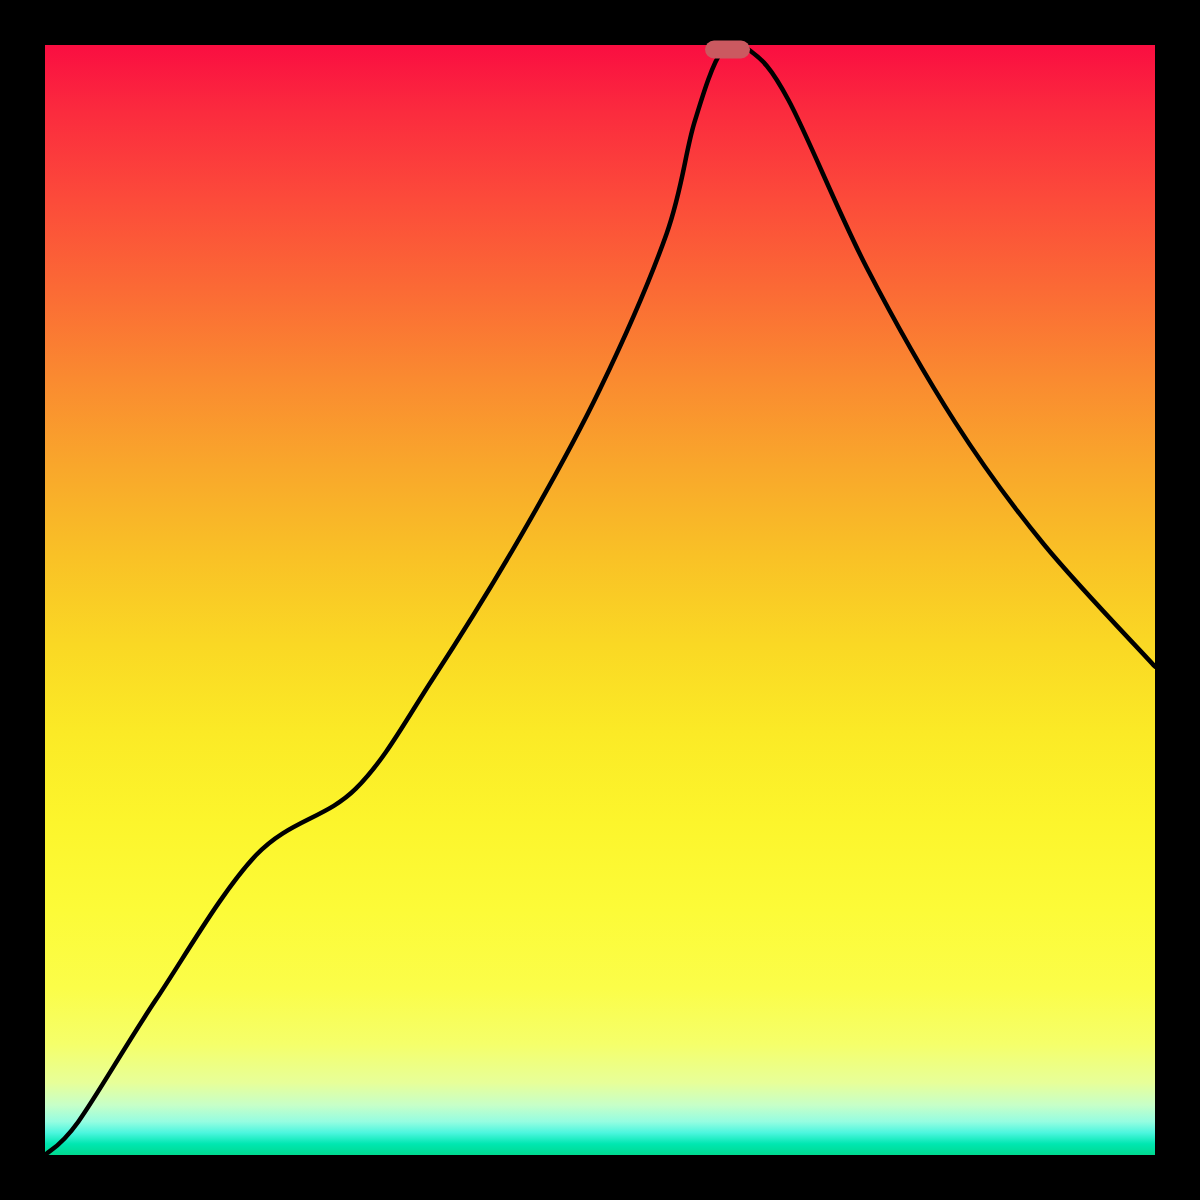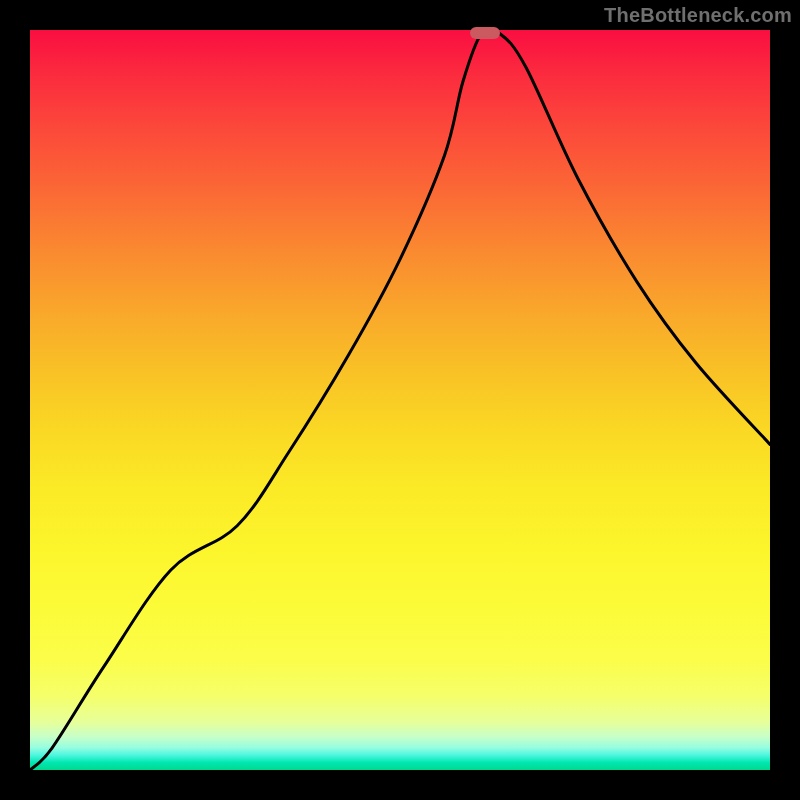--- a/index.html
+++ b/index.html
@@ -75,21 +75,20 @@
     border-radius: 6px;
     background: #cb5960;
     transform: translate(-50%, -50%);
   }
 </style>
 </head>
 <body>
 
 <div class="stage">
 
-  <div class="watermark">TheBottleneck.com</div>
 
   <div class="plot">
     <div class="gradient-fill"></div>
 
     <svg class="curve" viewBox="0 0 740 740" preserveAspectRatio="none">
       <path d="M 0 740 C 3.6999999999999997 736.3, 9.866666666666665 735.0666666666666, 22.2 717.8 C 34.53333333333333 700.5333333333333, 54.266666666666666 666, 74 636.4 C 93.73333333333333 606.8, 118.39999999999999 563.6333333333334, 140.6 540.2 C 162.8 516.7666666666667, 187.4666666666667 515.5333333333333, 207.20000000000002 495.79999999999995 C 226.93333333333334 476.0666666666666, 240.5 450.1666666666667, 259 421.8 C 277.5 393.43333333333334, 299.7 357.66666666666663, 318.2 325.59999999999997 C 336.7 293.5333333333333, 353.96666666666664 262.70000000000005, 370 229.40000000000003 C 386.03333333333336 196.10000000000005, 403.9166666666667 155.4000000000001, 414.40000000000003 125.80000000000007 C 424.8833333333334 96.20000000000006, 426.73333333333335 72.14999999999996, 432.9 51.799999999999955 C 439.0666666666666 31.44999999999995, 445.2333333333333 11.716666666666697, 451.4 3.7000000000000455 C 457.56666666666666 -4.316666666666606, 462.5 -1.8499999999999472, 469.90000000000003 3.7000000000000455 C 477.30000000000007 9.250000000000039, 482.85 12.950000000000006, 495.8 37 C 508.75 61.05, 529.1 112.23333333333335, 547.6 148 C 566.1 183.76666666666665, 587.0666666666666 220.76666666666665, 606.8 251.59999999999997 C 626.5333333333333 282.4333333333333, 643.8 305.8666666666666, 666 332.99999999999994 C 688.2 360.13333333333327, 727.6666666666666 400.8333333333333, 740 414.4"></path>
     </svg>
 
     <div class="marker" style="left: 455.1px; top: 2.96px; background: rgb(203, 89, 96);"></div>
   </div>

